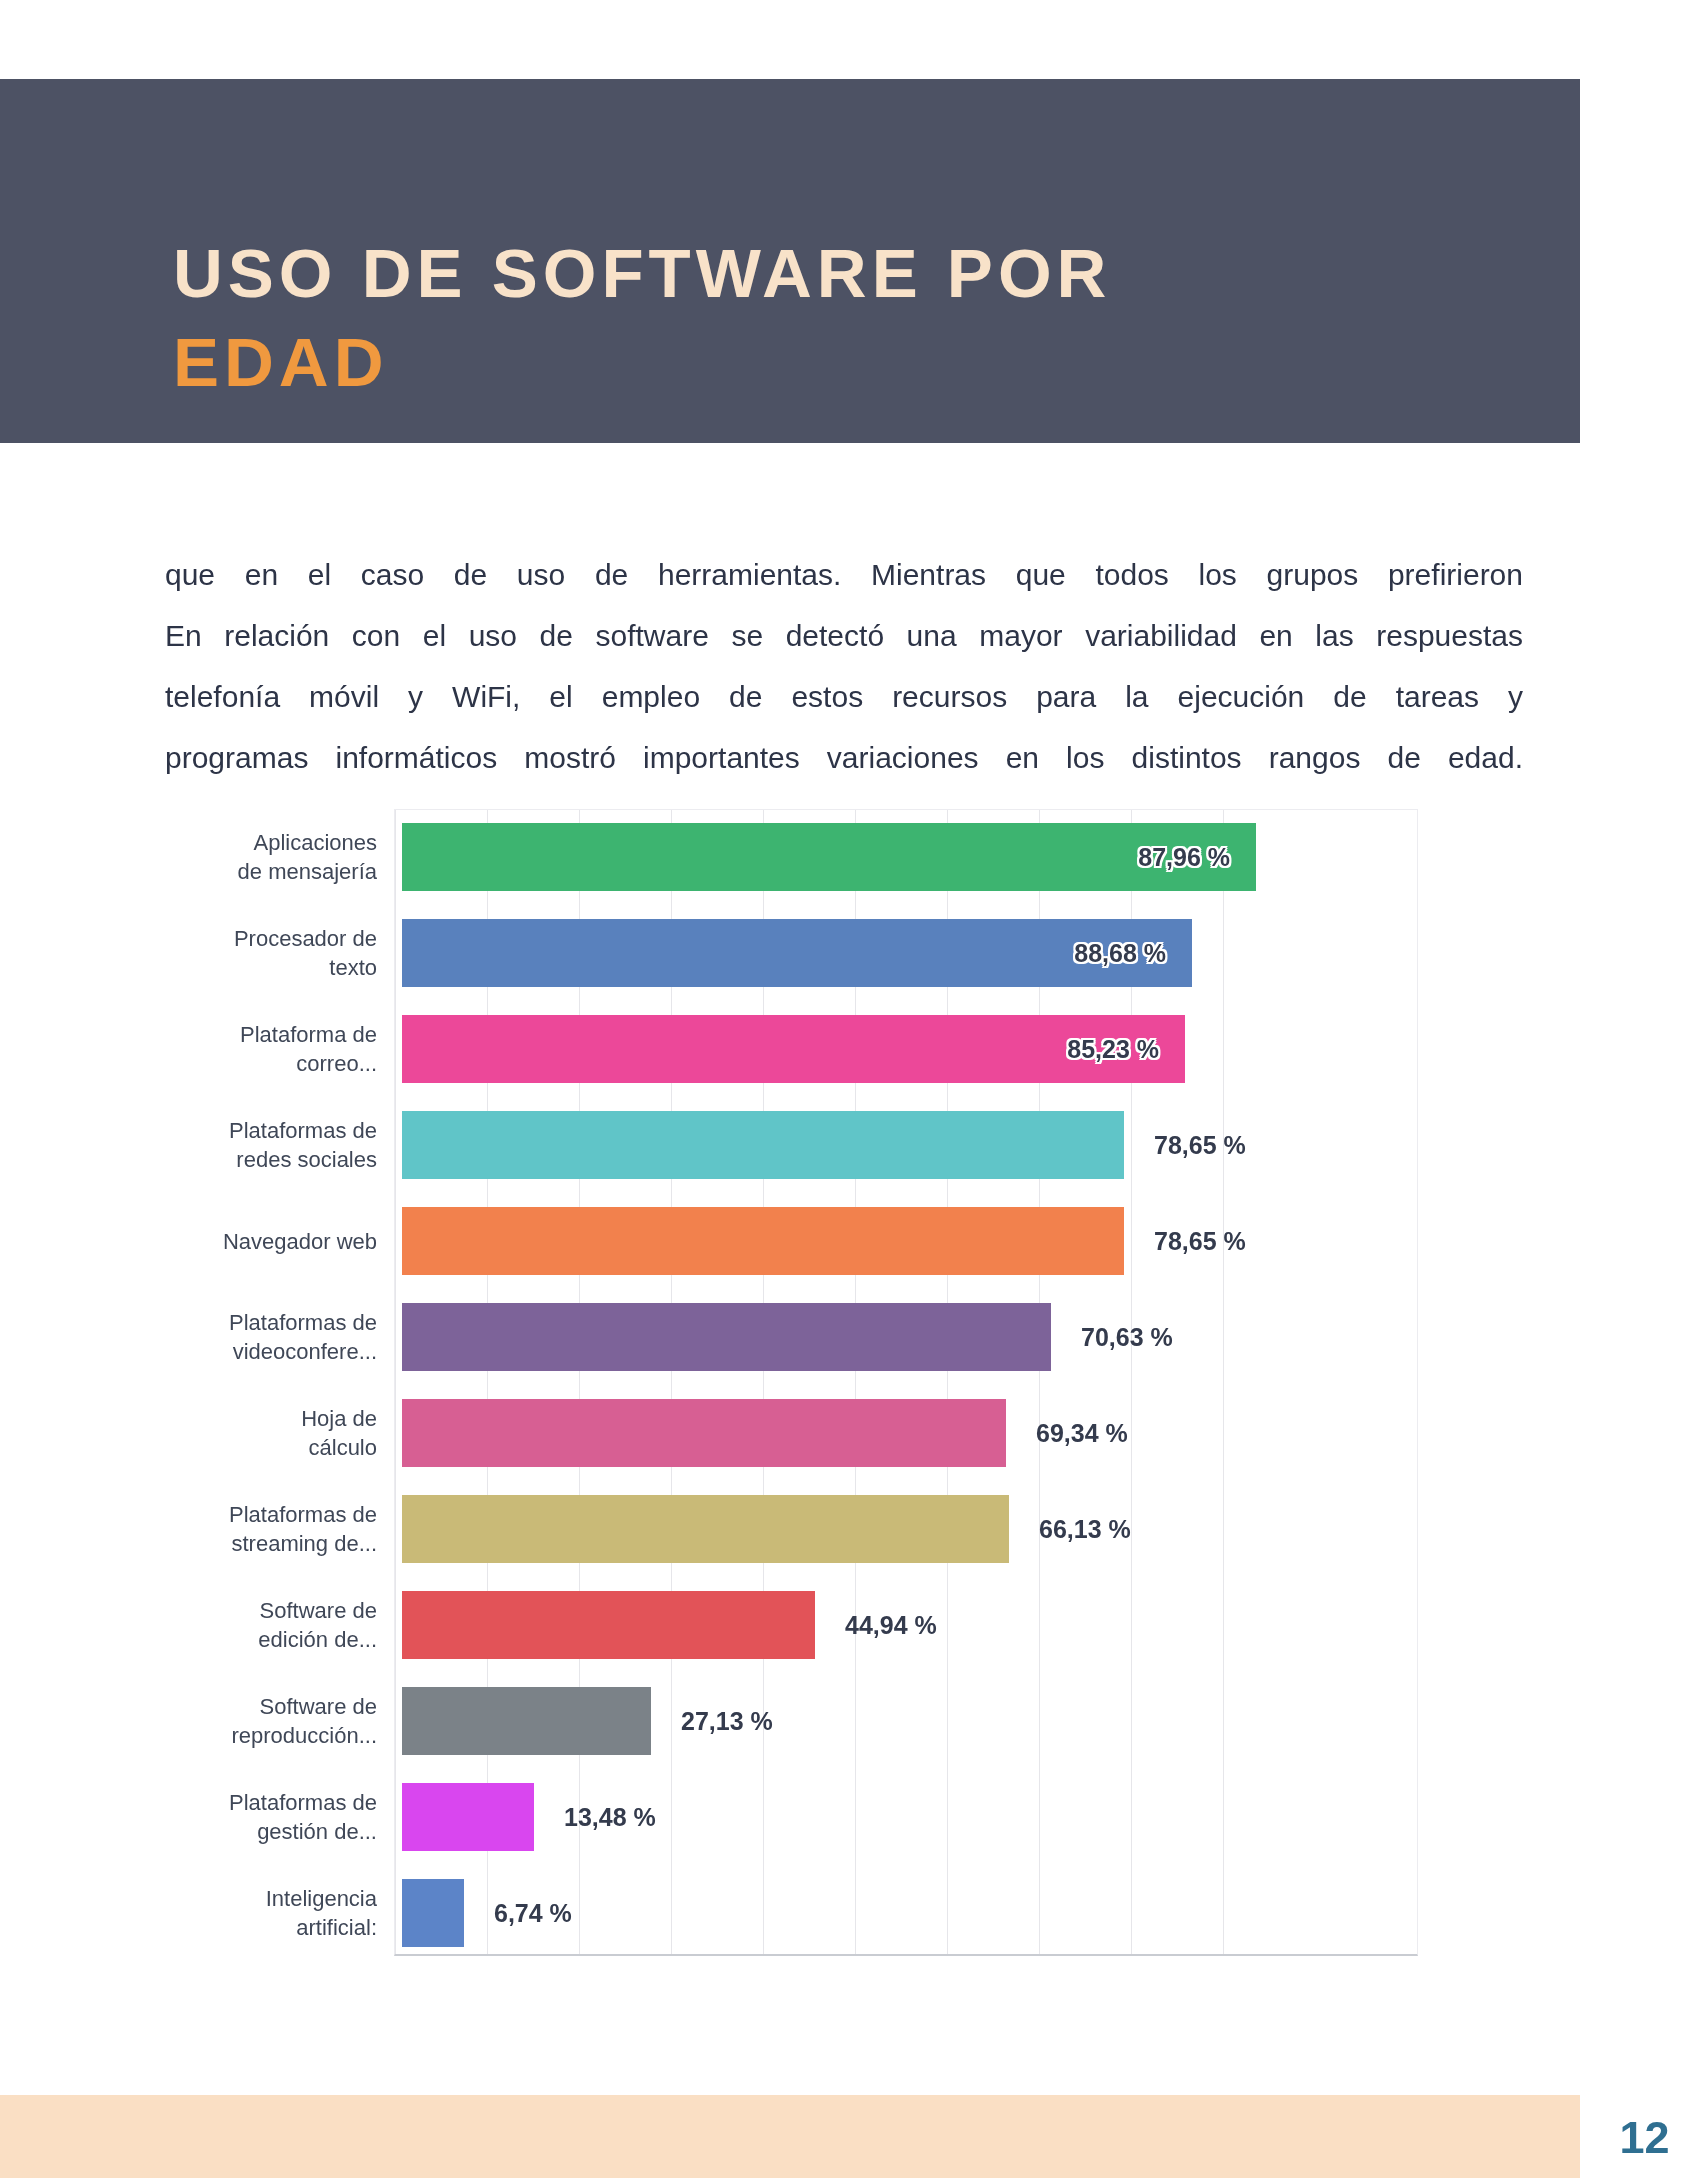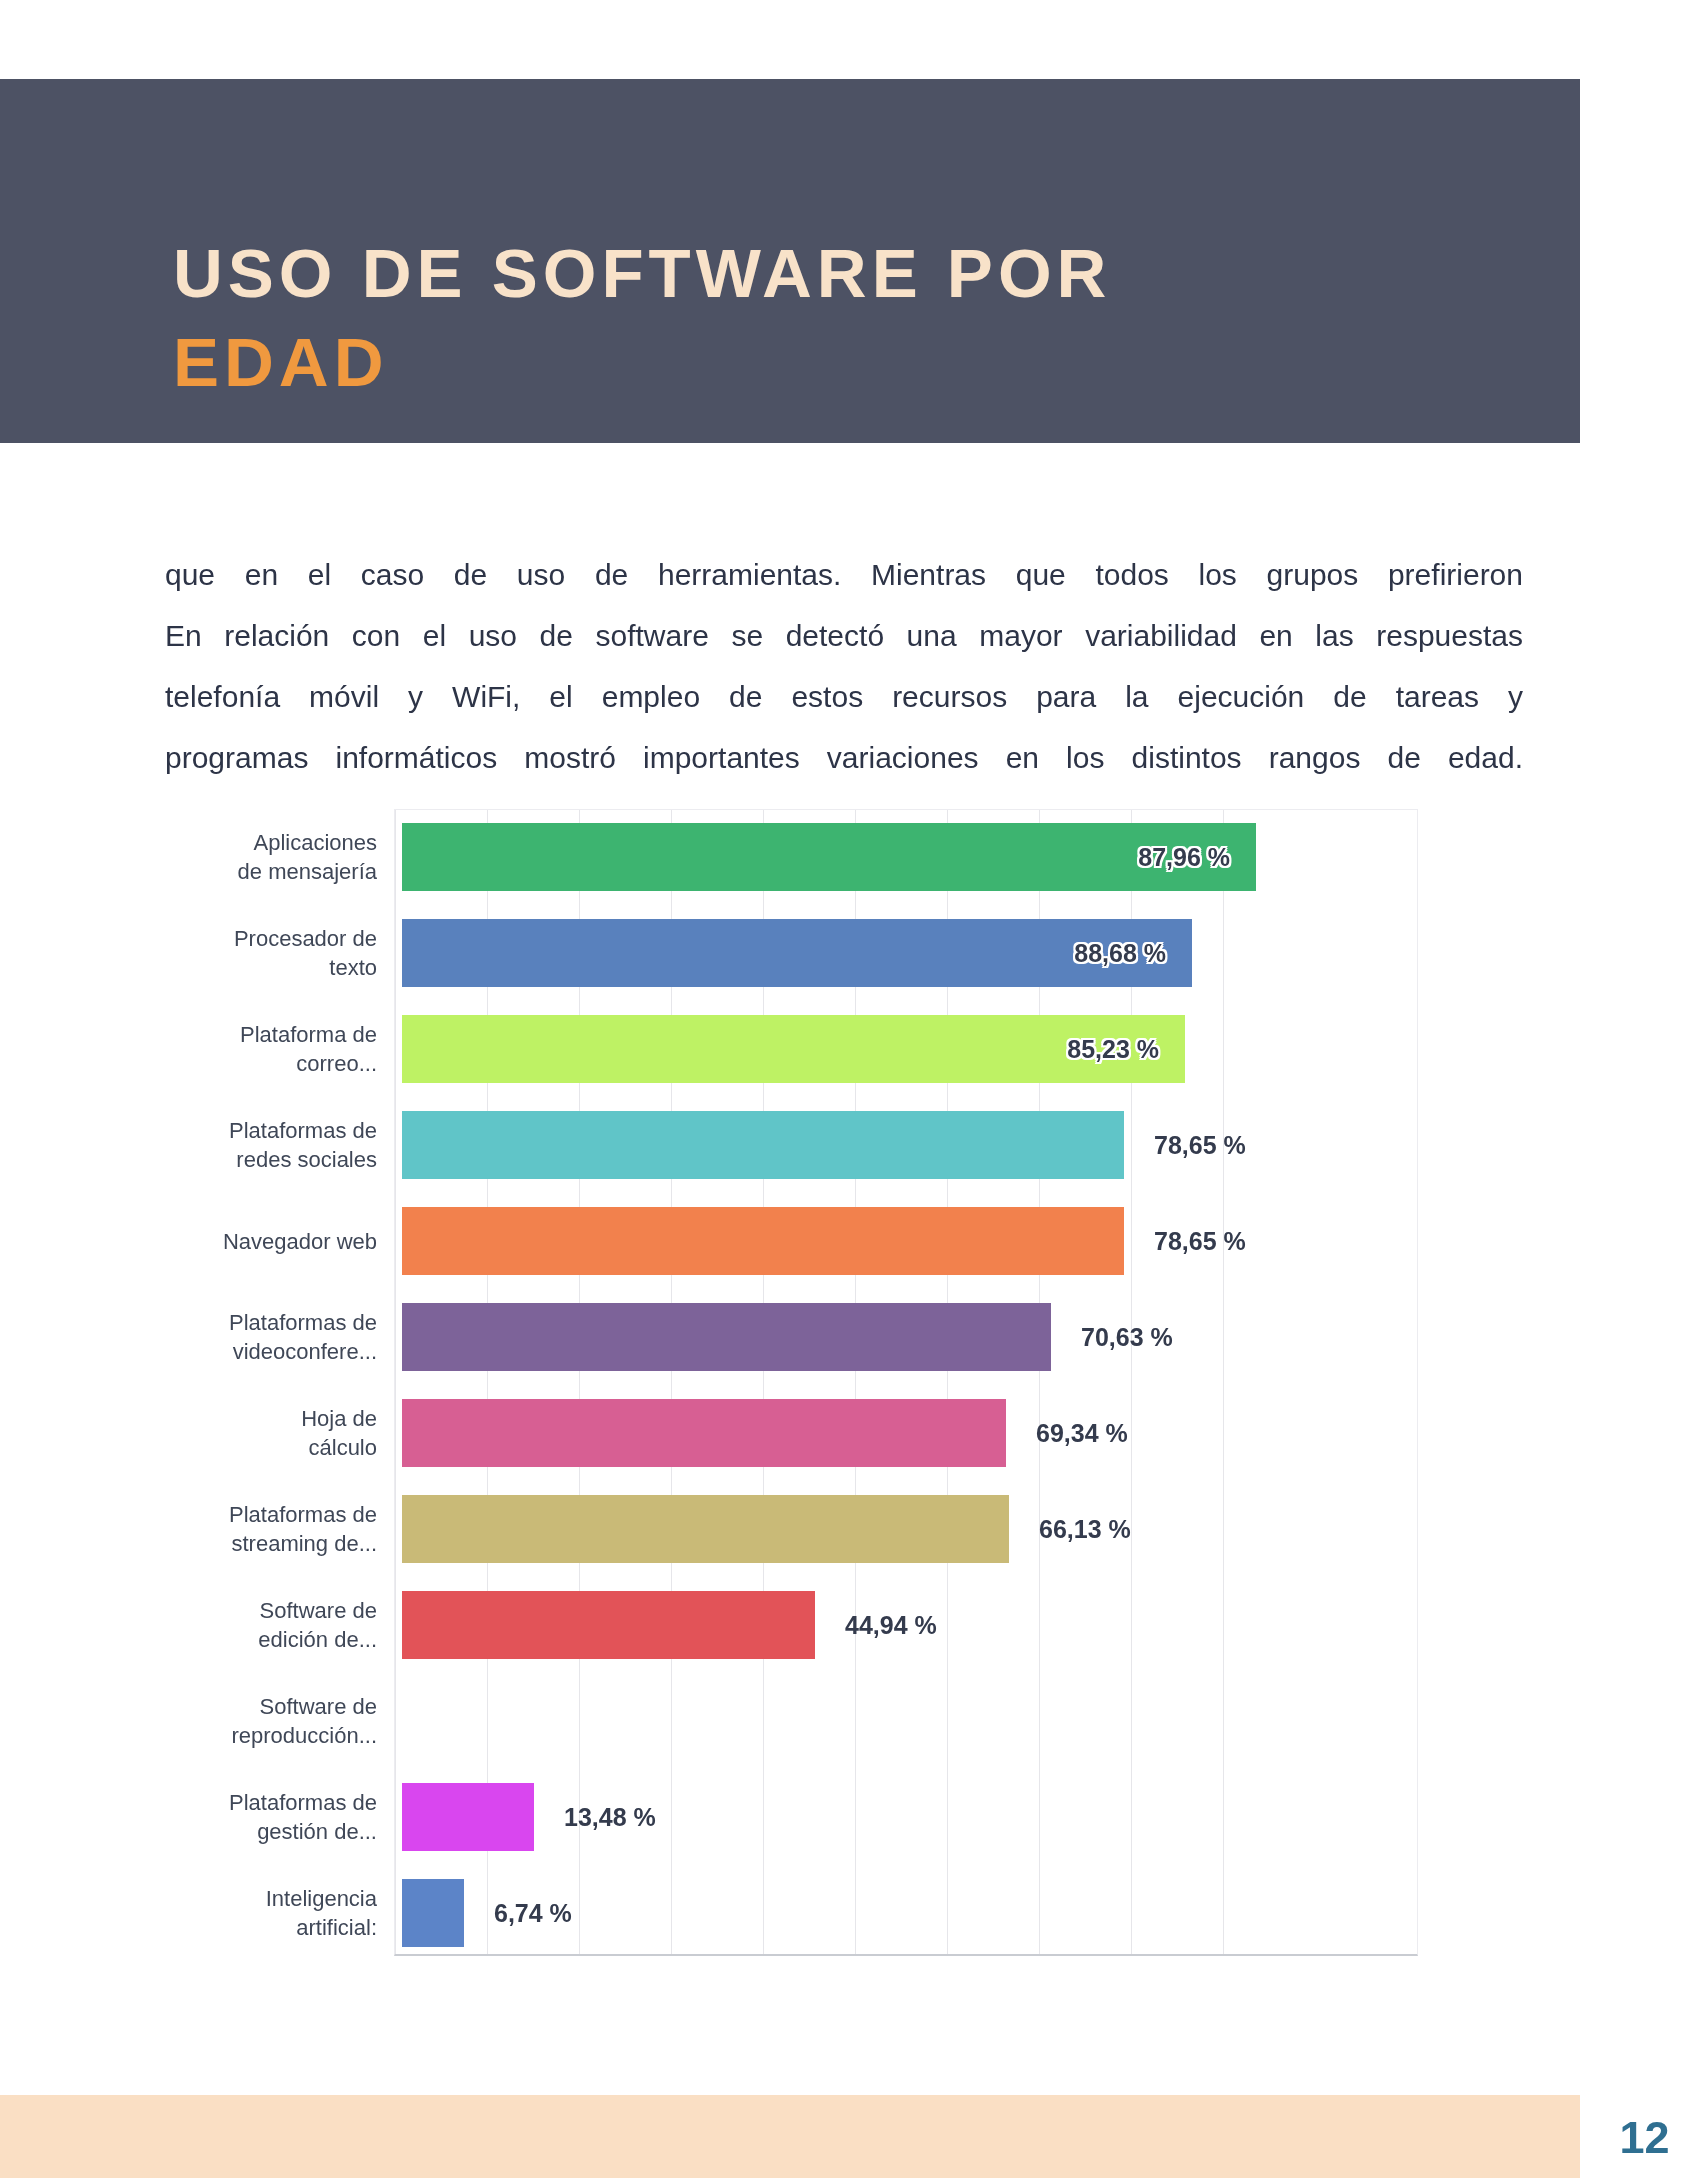--- a/index.html
+++ b/index.html
@@ -82,21 +82,21 @@
       <div class="chart-row">
         <div class="cat-label">Procesador de
 texto</div>
         <div class="bar" style="width: 790px; background: rgb(89, 129, 189);">
           <span class="value-label inside">88,68 %</span>
         </div>
       </div>
       <div class="chart-row">
         <div class="cat-label">Plataforma de
 correo...</div>
-        <div class="bar" style="width: 783px; background: #bef264;">
+        <div class="bar" style="width: 783px; background: #ec4899;">
           <span class="value-label inside">85,23 %</span>
         </div>
       </div>
       <div class="chart-row">
         <div class="cat-label">Plataformas de
 redes sociales</div>
         <div class="bar" style="width: 722px; background: rgb(96, 197, 200);">
           <span class="value-label outside">78,65 %</span>
         </div>
       </div>
@@ -130,20 +130,23 @@
       <div class="chart-row">
         <div class="cat-label">Software de
 edición de...</div>
         <div class="bar" style="width: 413px; background: rgb(226, 83, 88);">
           <span class="value-label outside">44,94 %</span>
         </div>
       </div>
       <div class="chart-row">
         <div class="cat-label">Software de
 reproducción...</div>
+        <div class="bar" style="width: 249px; background: rgb(123, 130, 136);">
+          <span class="value-label outside">27,13 %</span>
+        </div>
       </div>
       <div class="chart-row">
         <div class="cat-label">Plataformas de
 gestión de...</div>
         <div class="bar" style="width: 132px; background: #d946ef; text-align: right;">
           <span class="value-label outside">13,48 %</span>
         </div>
       </div>
       <div class="chart-row">
         <div class="cat-label">Inteligencia

